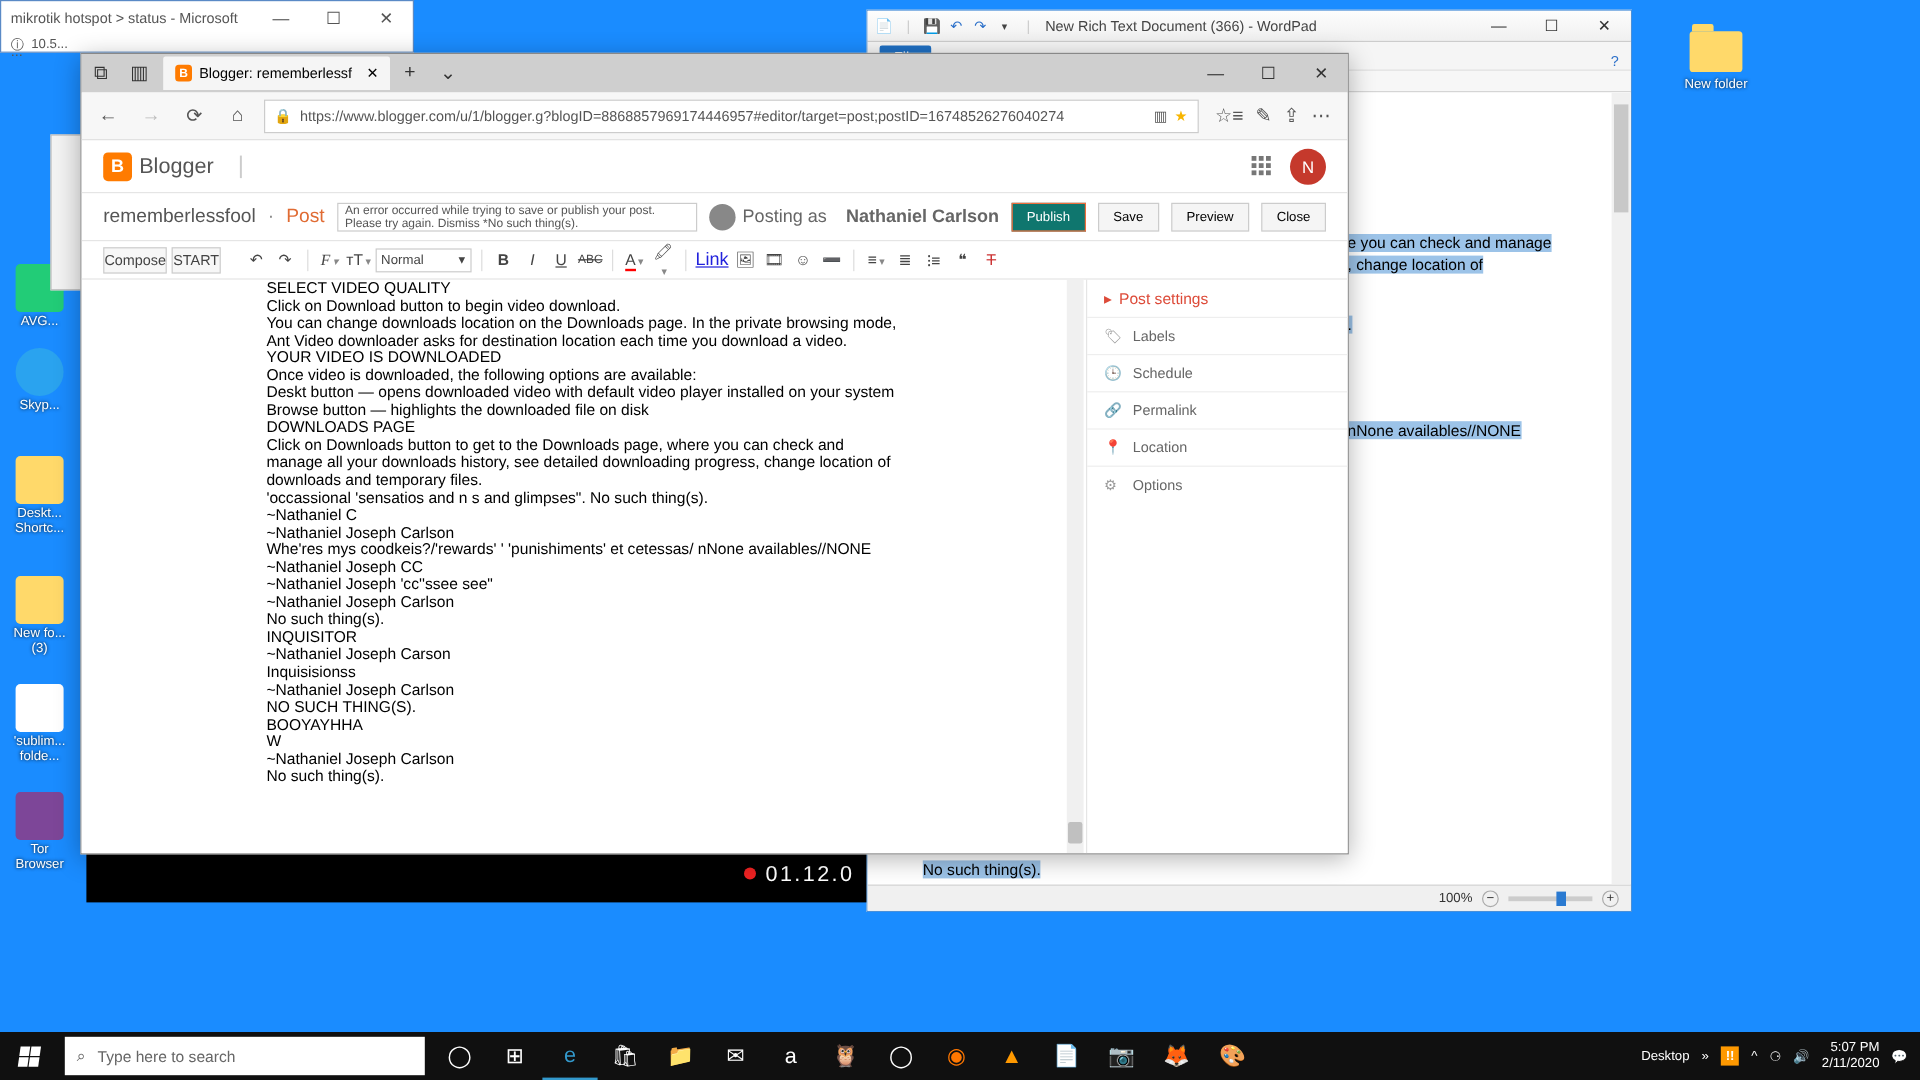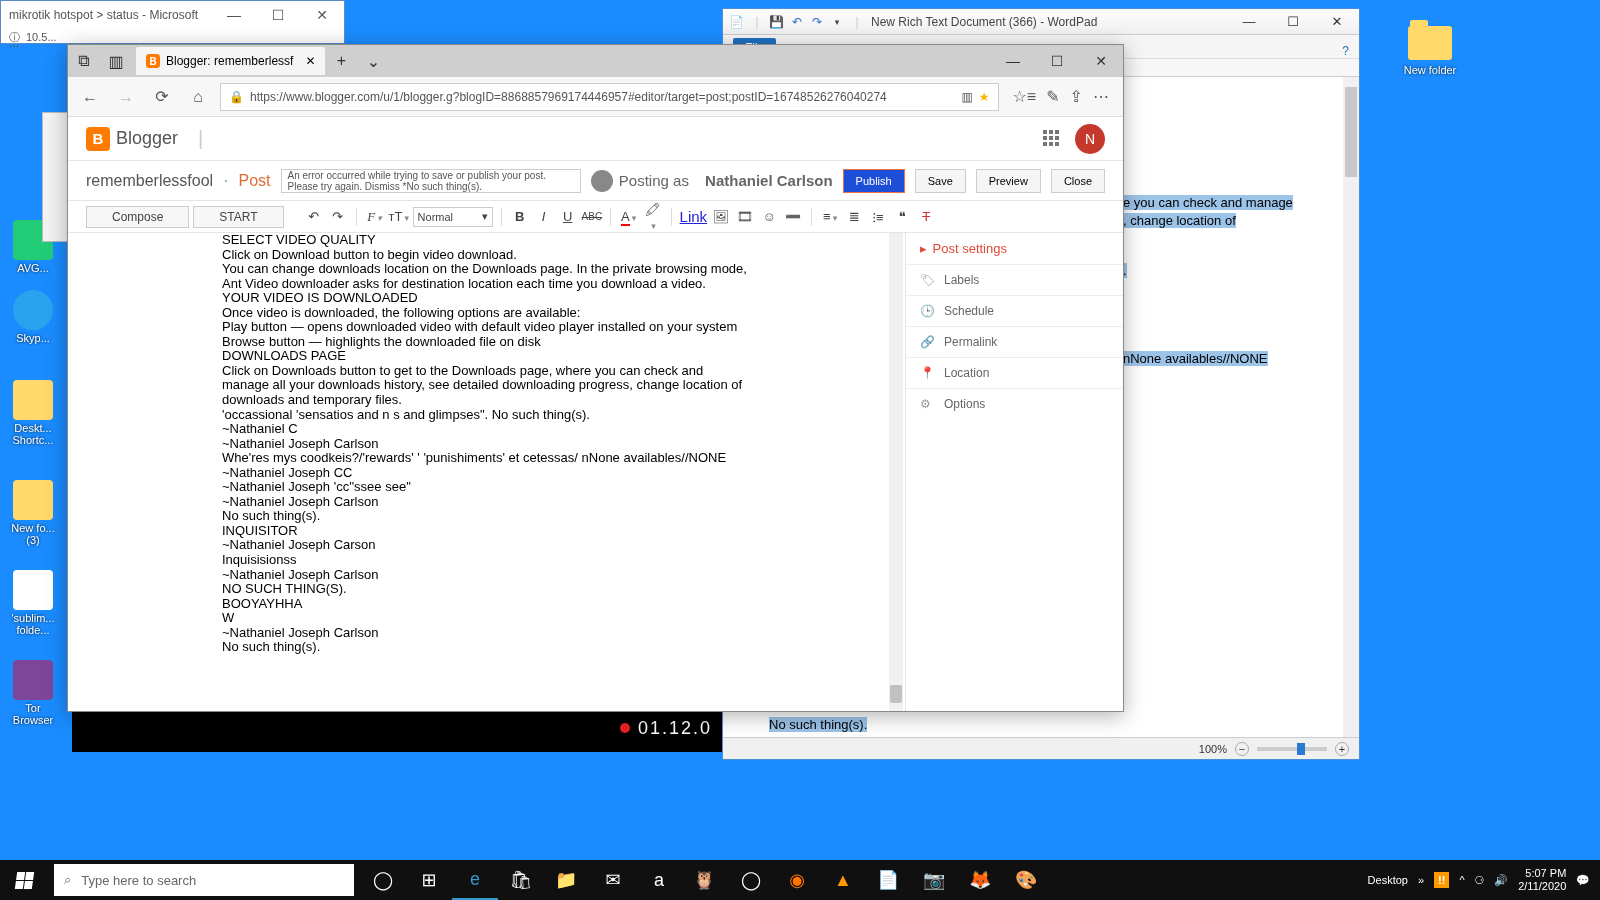--- a/index.html
+++ b/index.html
@@ -62,24 +62,24 @@
 .avatar { width:30px; height:30px; border-radius:50%; background:#c5392c; color:#fff; display:flex; align-items:center; justify-content:center; font-size:14px; }
 
 .postrow { height:40px; display:flex; align-items:center; padding:0 18px; gap:10px; border-bottom:1px solid #e5e5e5; }
 .postrow .ptitle { font-size:16px; color:#555; }
 .postrow .pdot { color:#888; }
 .postrow .ppost { color:#e06b33; font-size:16px; }
 .errbox { flex:1; height:24px; border:1px solid #ccc; font-size:10px; color:#555; display:flex; align-items:center; padding:0 6px; }
 .postingas { display:flex; align-items:center; gap:6px; font-size:15px; color:#666; }
 .pav { width:22px; height:22px; border-radius:50%; background:#888; }
 .btn { height:24px; padding:0 12px; font-size:11px; border:1px solid #ccc; background:#f5f5f5; display:flex; align-items:center; cursor:pointer; }
-.btn.orange { background:#1d4ed8; color:#fff; border-color:#ee6e3d; }
+.btn.orange { background:#0f766e; color:#fff; border-color:#ee6e3d; }
 
 .toolbar { height:32px; border-bottom:1px solid #e5e5e5; display:flex; align-items:center; padding:0 18px; gap:4px; font-size:12px; color:#444; }
-.tb { padding:3px 25px; border:1px solid transparent; cursor:pointer; }
+.tb { padding:3px 0; border:1px solid transparent; cursor:pointer; }
 .tb.bordered { border-color:#ccc; background:#f7f7f7; }
 .tsel { height:20px; border:1px solid #ccc; padding:0 4px; font-size:11px; background:#fff; display:flex; align-items:center; width:80px; justify-content:space-between; }
 .sep { width:1px; height:18px; background:#ddd; margin:0 4px; }
 .tic { width:20px; text-align:center; font-size:13px; }
 
 .editwrap { display:flex; height:calc(100% - 44px - 40px - 32px); }
 .editor { flex:1; padding:0 14px 10px 14px; overflow:hidden; position:relative; }
 .editor .page { width:530px; margin-left:140px; font-family:"Times New Roman",serif; font-size:13px; line-height:1.12; color:#000; }
 .scroll { position:absolute; right:2px; top:0; bottom:0; width:14px; background:#f0f0f0; }
 .scroll .thumb { position:absolute; left:1px; right:1px; bottom:8px; height:18px; background:#c0c0c0; border-radius:2px; }
@@ -328,21 +328,21 @@
     </div>
 
     <div class="editwrap">
       <div class="editor">
         <div class="page" id="postbody">
             <div>SELECT VIDEO QUALITY</div>
             <div>Click on Download button to begin video download.</div>
             <div>You can change downloads location on the Downloads page. In the private browsing mode, Ant Video downloader asks for destination location each time you download a video.</div>
             <div>YOUR VIDEO IS DOWNLOADED</div>
             <div>Once video is downloaded, the following options are available:</div>
-            <div>Play button — opens downloaded video with default video player installed on your system</div>
+            <div>Deskt button — opens downloaded video with default video player installed on your system</div>
             <div>Browse button — highlights the downloaded file on disk</div>
             <div>DOWNLOADS PAGE</div>
             <div>Click on Downloads button to get to the Downloads page, where you can check and manage all your downloads history, see detailed downloading progress, change location of downloads and temporary files.</div>
             <div>'occassional 'sensatios and  n s  and glimpses". No such thing(s).</div>
             <div>~Nathaniel C</div>
             <div>~Nathaniel Joseph Carlson</div>
             <div>Whe'res mys coodkeis?/'rewards' ' 'punishiments' et cetessas/ nNone availables//NONE</div>
             <div>~Nathaniel Joseph CC</div>
             <div>~Nathaniel Joseph 'cc''ssee see"</div>
             <div>~Nathaniel Joseph Carlson</div>

